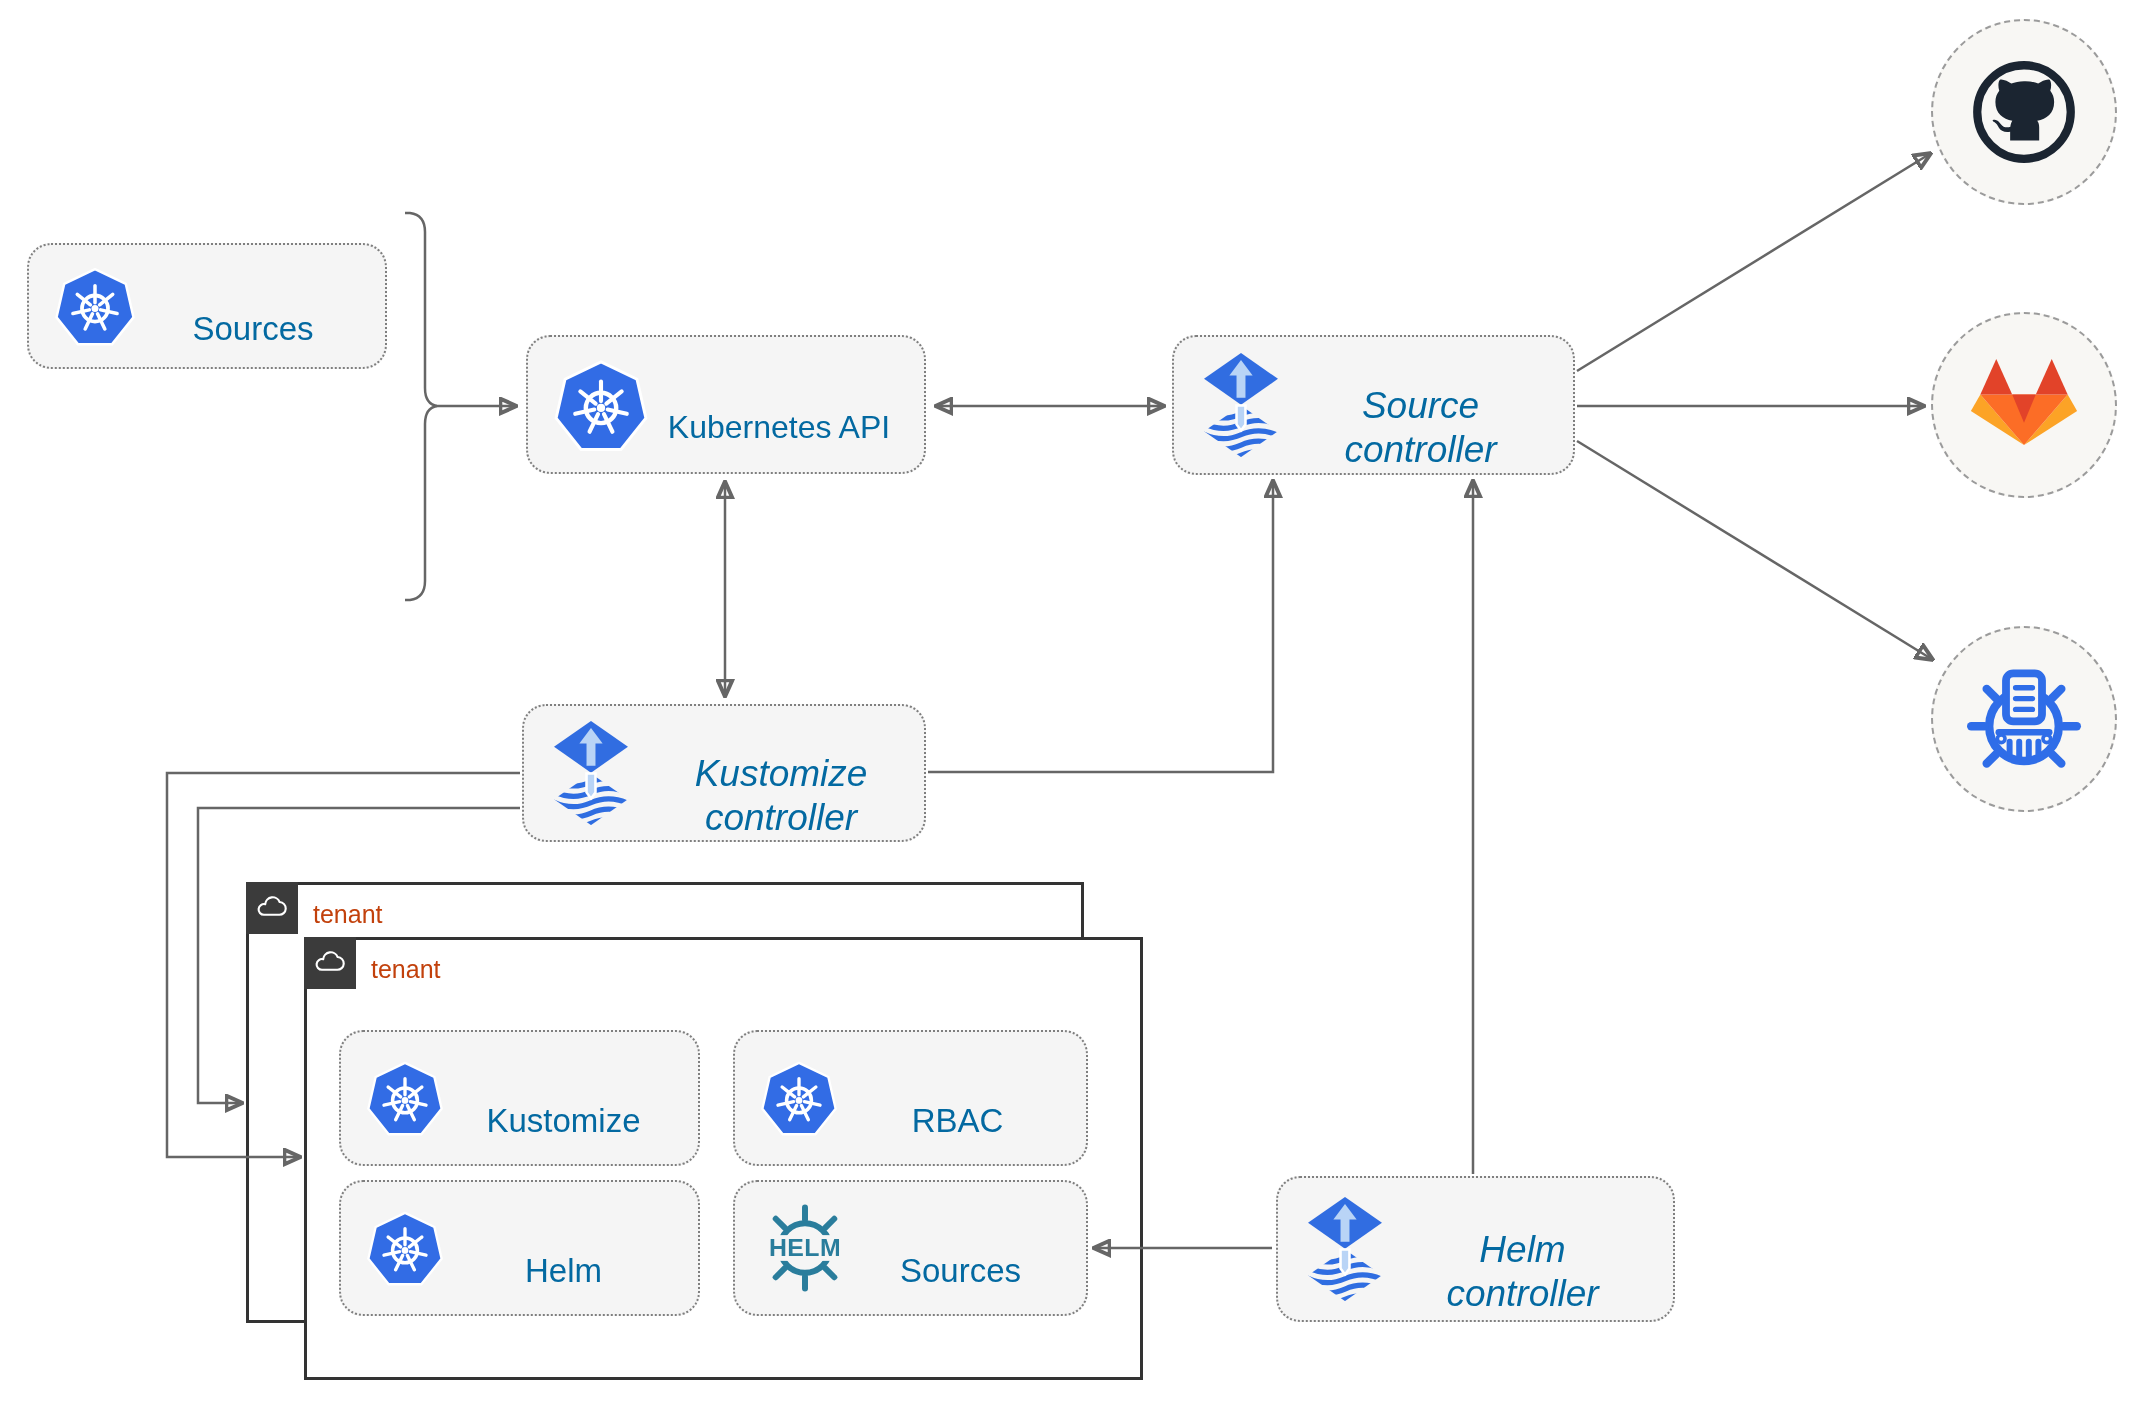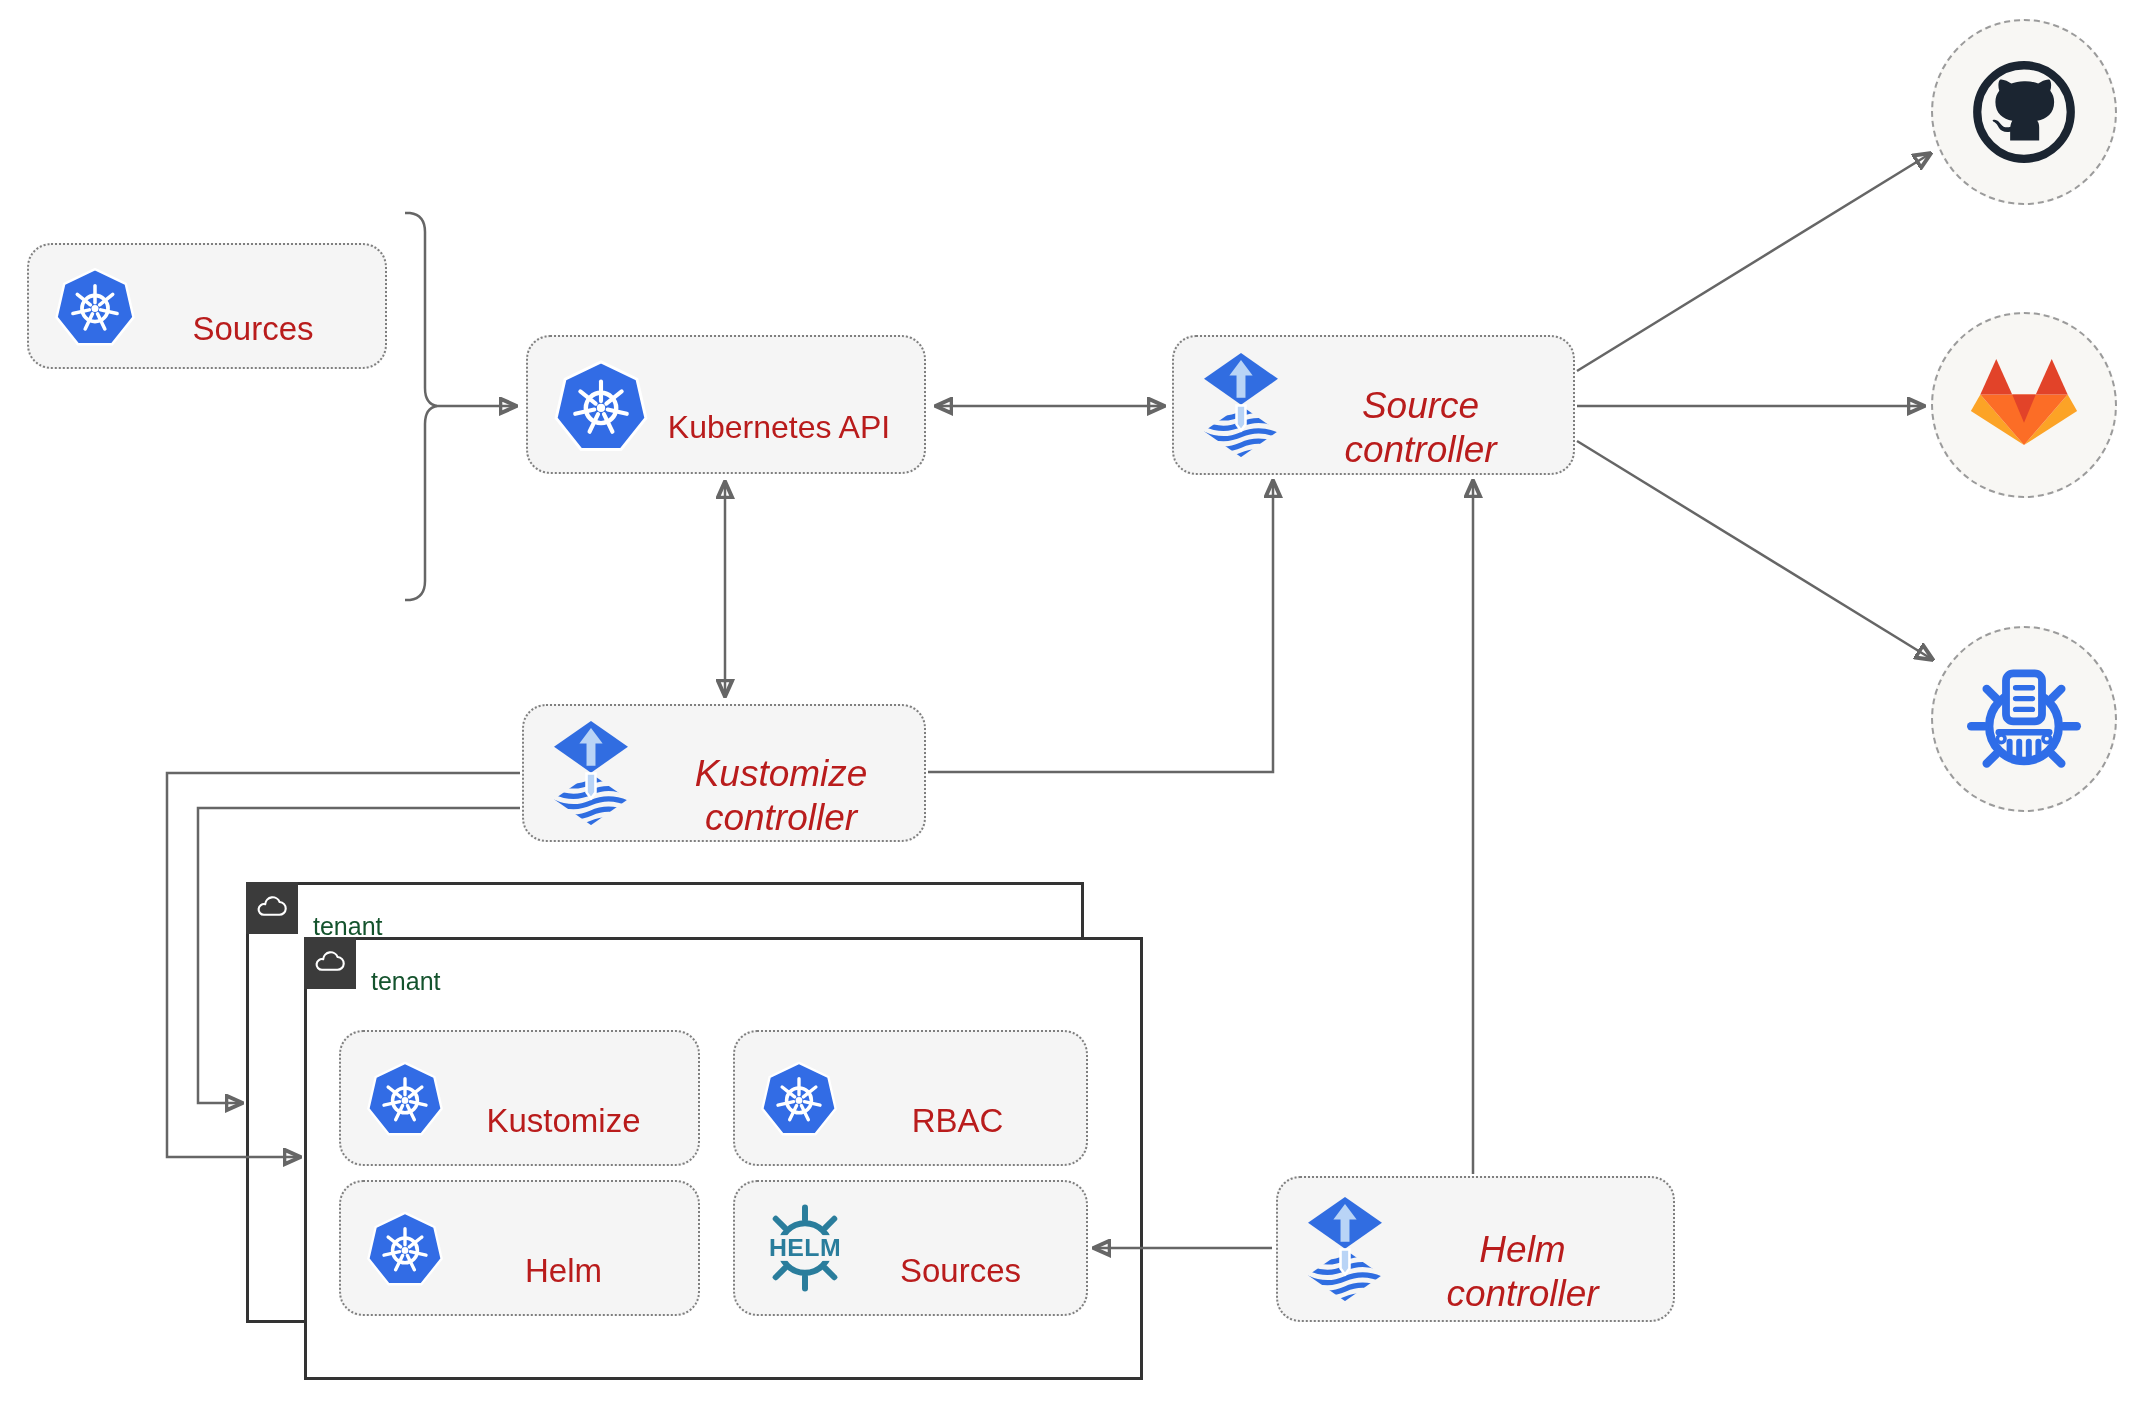--- a/index.html
+++ b/index.html
@@ -4,32 +4,32 @@
 <style>
   html,body{margin:0;padding:0;background:#ffffff;}
   body{width:2144px;height:1407px;overflow:hidden;font-family:"Liberation Sans",sans-serif;}
   .stage{position:absolute;left:0;top:0;width:2144px;height:1407px;background:#ffffff;}
 
   .connectors{position:absolute;left:0;top:0;z-index:3;}
   .connectors path,.connectors line{stroke:#666666;stroke-width:2.5;fill:none;}
 
   .box{position:absolute;background:#f5f5f5;border:2px dotted #7f7f7f;border-radius:24px;
        box-sizing:border-box;display:flex;align-items:center;z-index:4;padding:0 16px 0 24px;}
-  .box .lbl{flex:1;text-align:center;color:#b91c1c;font-size:33px;line-height:1.2;margin-top:46px;}
+  .box .lbl{flex:1;text-align:center;color:#0369a1;font-size:33px;line-height:1.2;margin-top:46px;}
   .box .lbl.lg{font-size:32px;}
   .box .lbl.md{font-size:37px;font-style:italic;}
   .icon{flex:0 0 auto;display:block;}
 
   .tenant{position:absolute;background:#ffffff;border:3px solid #333333;box-sizing:border-box;}
   .tenant-back{z-index:1;}
   .tenant-front{z-index:2;}
   .tenant-tab{position:absolute;left:-3px;top:-3px;width:52px;height:52px;background:#3b3b3b;
               display:flex;align-items:center;justify-content:center;}
-  .tenant-lbl{position:absolute;left:64px;top:16px;height:50px;display:flex;align-items:center;
-              font-size:25px;color:#14532d;}
+  .tenant-lbl{position:absolute;left:64px;top:4px;height:50px;display:flex;align-items:center;
+              font-size:25px;color:#c2410c;}
 
   .remote{position:absolute;width:186px;height:186px;border:2.5px dashed #9b9b9b;border-radius:50%;
           background:#f8f7f4;box-sizing:border-box;display:flex;align-items:center;justify-content:center;z-index:4;}
 
   .hidden-defs{position:absolute;width:0;height:0;overflow:hidden;}
 </style>
 </head>
 <body>
 
 <svg class="hidden-defs" aria-hidden="true">

